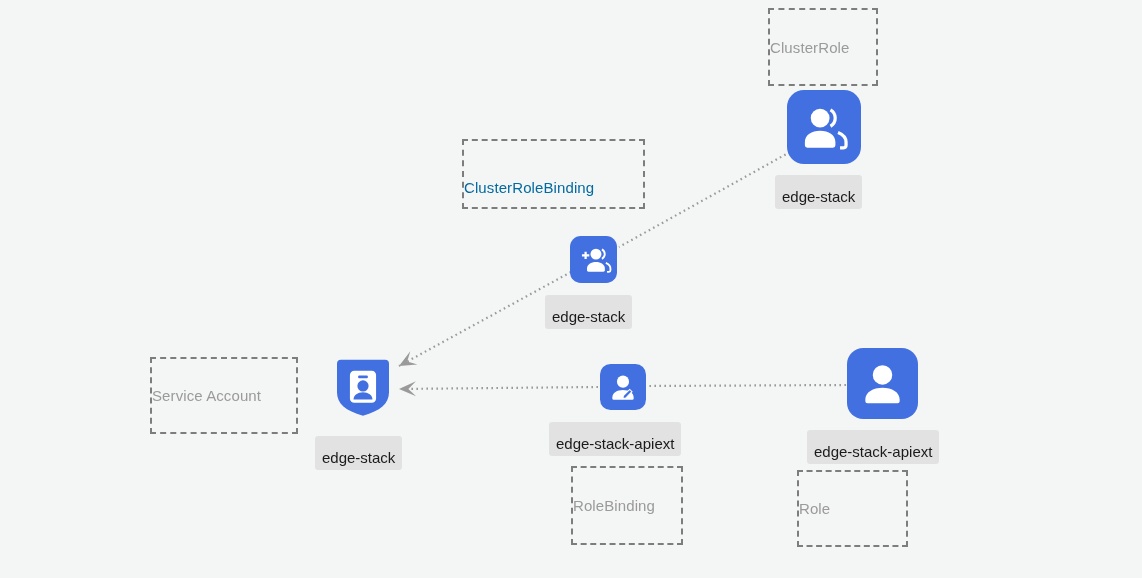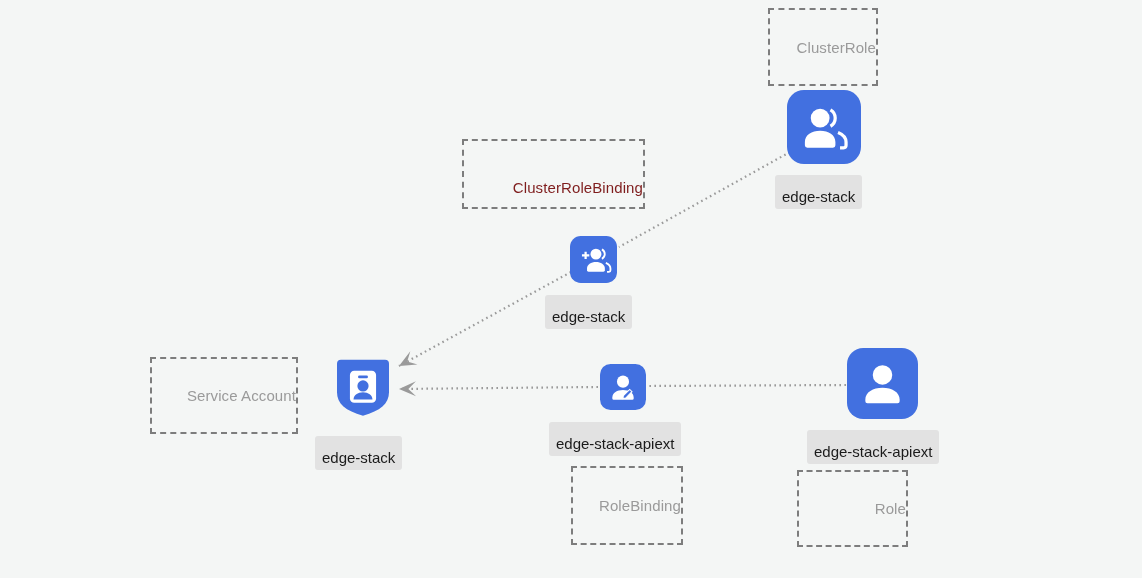--- a/index.html
+++ b/index.html
@@ -30,21 +30,21 @@
   }
 
   
   .kind-box {
     position: absolute;
     box-sizing: border-box;
     border: 2px dashed #7d7d7d;
     background: transparent;
     display: flex;
     align-items: center;
-    justify-content: flex-end;
+    justify-content: flex-start;
   }
   .kind-box .kind-label {
     color: #9a9a9a;
     font-size: 15px;
     font-family: "Liberation Sans", sans-serif;
     letter-spacing: 0.1px;
     white-space: nowrap;
   }
 
   
@@ -82,21 +82,21 @@
         <line x1="846" y1="385" x2="648" y2="386" stroke="#9a9a9a" stroke-width="2.2" stroke-dasharray="1.6 3.4" stroke-linecap="butt"></line>
         <line x1="598" y1="387" x2="399" y2="389" stroke="#9a9a9a" stroke-width="2.2" stroke-dasharray="1.6 3.4" stroke-linecap="butt"></line>
         <polygon points="399.00,389.00 415.92,381.33 408.35,388.91 416.07,396.33" fill="#9a9a9a"></polygon>
       </g>
   </svg>
 
   <div class="kind-box" id="kb-0" style="left: 768px; top: 8px; width: 110px; height: 78px; border-color: rgb(125, 125, 125);">
     <span class="kind-label" style="color: rgb(154, 154, 154);">ClusterRole</span>
   </div>
   <div class="kind-box" id="kb-1" style="left: 462px; top: 139px; width: 183px; height: 70px; border-color: rgb(125, 125, 125);">
-    <span class="kind-label" style="color: #7f1d1d; margin-top: 27px;">ClusterRoleBinding</span>
+    <span class="kind-label" style="color: #0369a1; margin-top: 27px;">ClusterRoleBinding</span>
   </div>
   <div class="kind-box" id="kb-2" style="left: 150px; top: 357px; width: 148px; height: 77px; border-color: rgb(125, 125, 125);">
     <span class="kind-label" style="color: rgb(154, 154, 154);">Service Account</span>
   </div>
   <div class="kind-box" id="kb-3" style="left: 571px; top: 466px; width: 112px; height: 79px; border-color: rgb(125, 125, 125);">
     <span class="kind-label" style="color: rgb(154, 154, 154);">RoleBinding</span>
   </div>
   <div class="kind-box" id="kb-4" style="left: 797px; top: 470px; width: 111px; height: 77px; border-color: rgb(125, 125, 125);">
     <span class="kind-label" style="color: rgb(154, 154, 154);">Role</span>
   </div>

